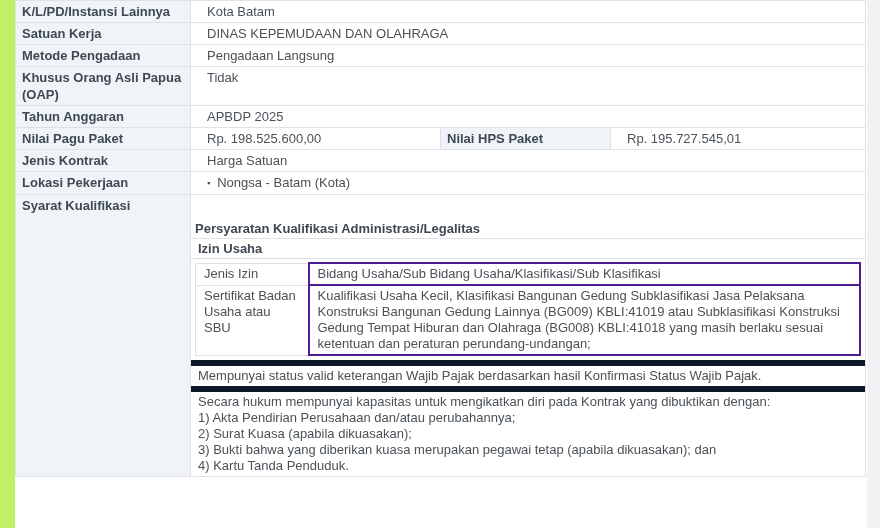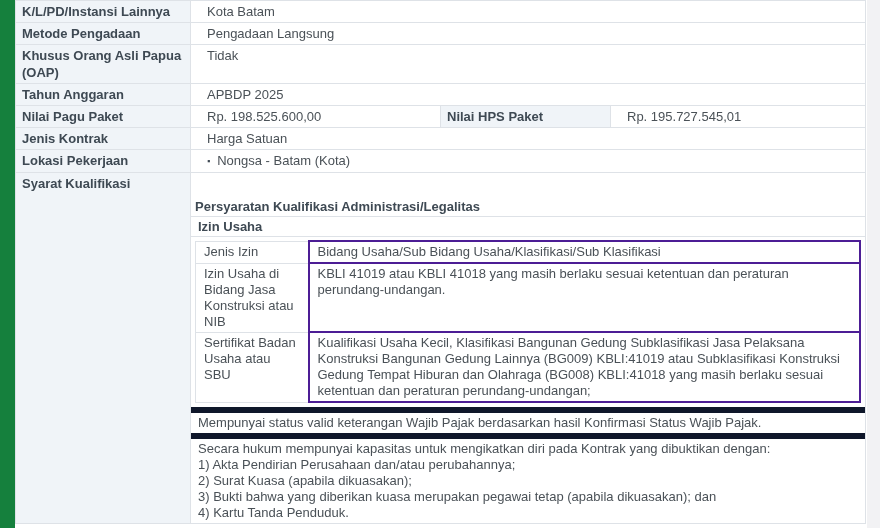--- a/index.html
+++ b/index.html
@@ -1,19 +1,19 @@
 <!DOCTYPE html>
 <html><head>
 <meta charset="utf-8">
 <style>
   * { margin:0; padding:0; box-sizing:border-box; }
   html,body { background:#e9eaec; }
   .page {
     position:relative; width:880px; height:528px; overflow:hidden;
-    background:#15803d;
+    background:#bef264;
     font-family:"Liberation Sans","DejaVu Sans",sans-serif;
     font-size:13px; color:#4a5157;
   }
   .panel { position:absolute; left:15px; top:0; width:852px; height:528px; background:#ffffff; }
   .right-strip { position:absolute; right:0; top:0; width:13px; height:528px; background:#f2f2f4; }
 
   table.main { width:850px; border-collapse:collapse; table-layout:fixed; }
   table.main th, table.main td {
     border:1px solid #dee2e7; vertical-align:top; text-align:left;
   }
@@ -62,20 +62,24 @@
           <col style="width:170px">
           <col style="width:255px">
       </colgroup>
 
       <tbody>
           <tr class="simple">
         <th>K/L/PD/Instansi Lainnya</th>
         <td colspan="3">Kota Batam</td>
       </tr>
       <tr class="simple">
+        <th>Satuan Kerja</th>
+        <td colspan="3">DINAS KEPEMUDAAN DAN OLAHRAGA</td>
+      </tr>
+      <tr class="simple">
         <th>Metode Pengadaan</th>
         <td colspan="3">Pengadaan Langsung</td>
       </tr>
       <tr class="simple">
         <th>Khusus Orang Asli Papua (OAP)</th>
         <td colspan="3">Tidak</td>
       </tr>
       <tr class="simple">
         <th>Tahun Anggaran</th>
         <td colspan="3">APBDP 2025</td>
@@ -111,24 +115,20 @@
             <colgroup>
                   <col style="width:113px">
                   <col>
                 </colgroup>
             <tbody>
                   <tr>
               <th>Jenis Izin</th>
               <td>Bidang Usaha/Sub Bidang Usaha/Klasifikasi/Sub Klasifikasi</td>
             </tr>
             <tr>
-              <th>Izin Usaha di Bidang Jasa Konstruksi atau NIB</th>
-              <td>KBLI 41019 atau KBLI 41018 yang masih berlaku sesuai ketentuan dan peraturan perundang-undangan.</td>
-            </tr>
-            <tr>
               <th>Sertifikat Badan Usaha atau SBU</th>
               <td>Kualifikasi Usaha Kecil, Klasifikasi Bangunan Gedung Subklasifikasi Jasa Pelaksana Konstruksi Bangunan Gedung Lainnya (BG009) KBLI:41019 atau Subklasifikasi Konstruksi Gedung Tempat Hiburan dan Olahraga (BG008) KBLI:41018 yang masih berlaku sesuai ketentuan dan peraturan perundang-undangan;</td>
             </tr>
           </tbody>
               </table>
 
           <div class="req-item">Mempunyai status valid keterangan Wajib Pajak berdasarkan hasil Konfirmasi Status Wajib Pajak.</div>
 
           <div class="req-item">
             <div class="req-line">Secara hukum mempunyai kapasitas untuk mengikatkan diri pada Kontrak yang dibuktikan dengan:</div>

